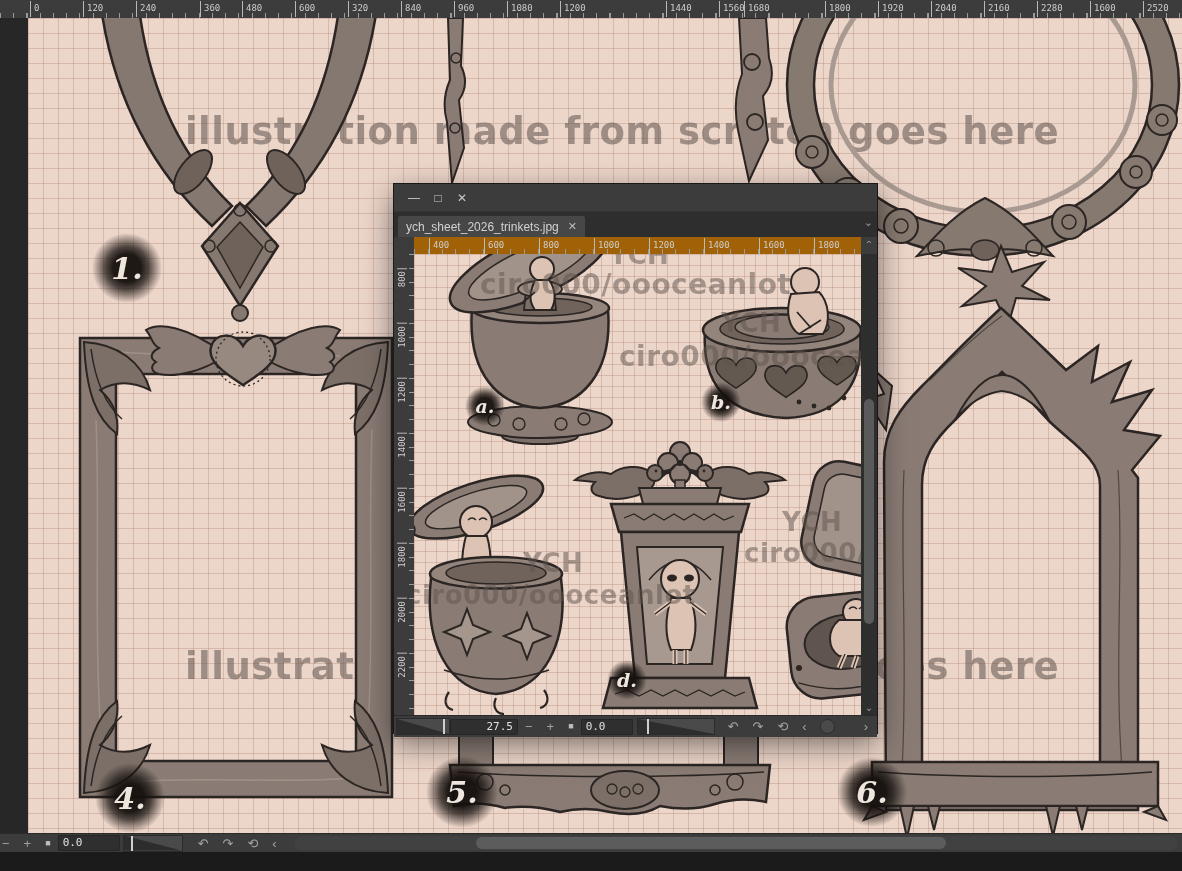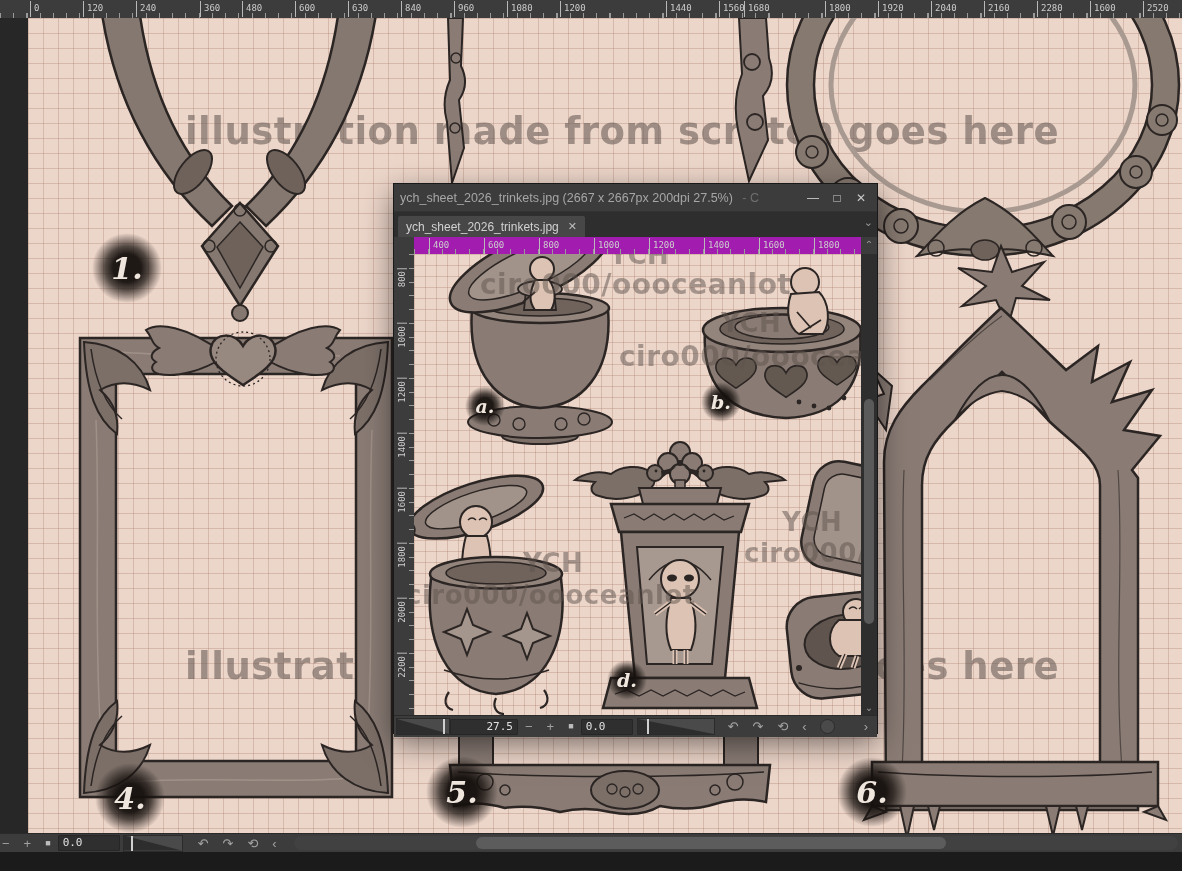--- a/index.html
+++ b/index.html
@@ -47,21 +47,21 @@
   .titlebar .title{font-size:12.5px;color:#a6a6a6;white-space:nowrap;overflow:hidden;flex:1;}
   .titlebar .trail{color:#6f6f6f;padding-left:6px;}
   .winbtn{width:20px;text-align:center;color:#c9c9c9;font-size:12px;margin-left:4px;cursor:default;}
   .tabbar{height:25px;background:#2e2e2e;display:flex;align-items:flex-end;position:relative;text-align:center;}
   .tab{background:#474747;color:#d2d2d2;font-size:12px;height:21px;display:flex;align-items:center;
        padding:0 8px;margin-left:4px;border-radius:2px 2px 0 0;}
   .tab .tclose{margin-left:9px;font-size:11px;color:#bdbdbd;}
   .tabmenu{position:absolute;right:4px;top:4px;color:#9a9a9a;font-size:11px;}
   .fw-content{position:relative;height:478px;display:grid;grid-template-columns:20px 1fr 16px;grid-template-rows:17px 1fr;}
   .fw-corner{background:#3c3c3c;}
-  .fw-ruler-top{position:relative;background:#a21caf;overflow:hidden;}
+  .fw-ruler-top{position:relative;background:#a16207;overflow:hidden;}
   .fw-ruler-top::after{content:"";position:absolute;left:0;right:0;bottom:0;height:5px;
      background:repeating-linear-gradient(to right,#9a9a9a 0 1px,transparent 1px 13.75px);}
   .fw-ruler-left{position:relative;background:#3c3c3c;overflow:hidden;}
   .fw-ruler-left::after{content:"";position:absolute;top:0;bottom:0;right:0;width:5px;
      background:repeating-linear-gradient(to bottom,#9a9a9a 0 1px,transparent 1px 13.75px);}
   #float-canvas{position:relative;overflow:hidden;}
   .vscroll{position:relative;background:#2e2e2e;}
   .vthumb{position:absolute;left:3px;width:10px;top:145px;height:225px;background:#5a5a5a;border-radius:5px;}
   .sbtn{position:absolute;left:0;width:16px;height:14px;color:#9a9a9a;font-size:10px;text-align:center;line-height:14px;}
   .fw-up{background:#3c3c3c;color:#9a9a9a;font-size:10px;text-align:center;line-height:16px;}
@@ -87,21 +87,21 @@
 
 <div id="app">
 
   <div id="top-ruler" class="ruler-h" style="left:0;top:0;width:1182px;height:18px;">
       <span class="rlabel" style="left: 30px;">0</span>
       <span class="rlabel" style="left: 83px; text-align: right;">120</span>
       <span class="rlabel" style="left: 136px;">240</span>
       <span class="rlabel" style="left: 200px;">360</span>
       <span class="rlabel" style="left: 242px;">480</span>
       <span class="rlabel" style="left: 295px;">600</span>
-      <span class="rlabel" style="left: 348px;">630</span>
+      <span class="rlabel" style="left: 348px;">320</span>
       <span class="rlabel" style="left: 401px;">840</span>
       <span class="rlabel" style="left: 454px;">960</span>
       <span class="rlabel" style="left: 507px;">1080</span>
       <span class="rlabel" style="left: 560px;">1200</span>
       <span class="rlabel" style="left: 613px; margin-top: 33px;">1320</span>
       <span class="rlabel" style="left: 666px;">1440</span>
       <span class="rlabel" style="left: 719px;">1560</span>
       <span class="rlabel" style="left: 744px;">1680</span>
       <span class="rlabel" style="left: 825px;">1800</span>
       <span class="rlabel" style="left: 878px;">1920</span>
@@ -241,21 +241,20 @@
     </svg>
 
     <div class="blob blob-lg" style="left:64px;top:215px;">1.</div>
     <div class="blob blob-lg" style="left:67px;top:745px;">4.</div>
     <div class="blob blob-lg" style="left:398px;top:738px;width:72px;height:72px;">5.</div>
     <div class="blob blob-lg" style="left:809px;top:739px;">6.</div>
   </div>
 
   <div id="float-window">
     <div class="titlebar">
-      <span class="title"><span>ych_sheet_2026_trinkets.jpg (2667 x 2667px 200dpi 27.5%)</span> <span class="trail">- C</span></span>
       <span class="winbtn">—</span>
       <span class="winbtn">□</span>
       <span class="winbtn">✕</span>
     </div>
     <div class="tabbar">
       <div class="tab">
         <span>ych_sheet_2026_trinkets.jpg</span>
         <span class="tclose">✕</span>
       </div>
       <span class="tabmenu">⌄</span>

